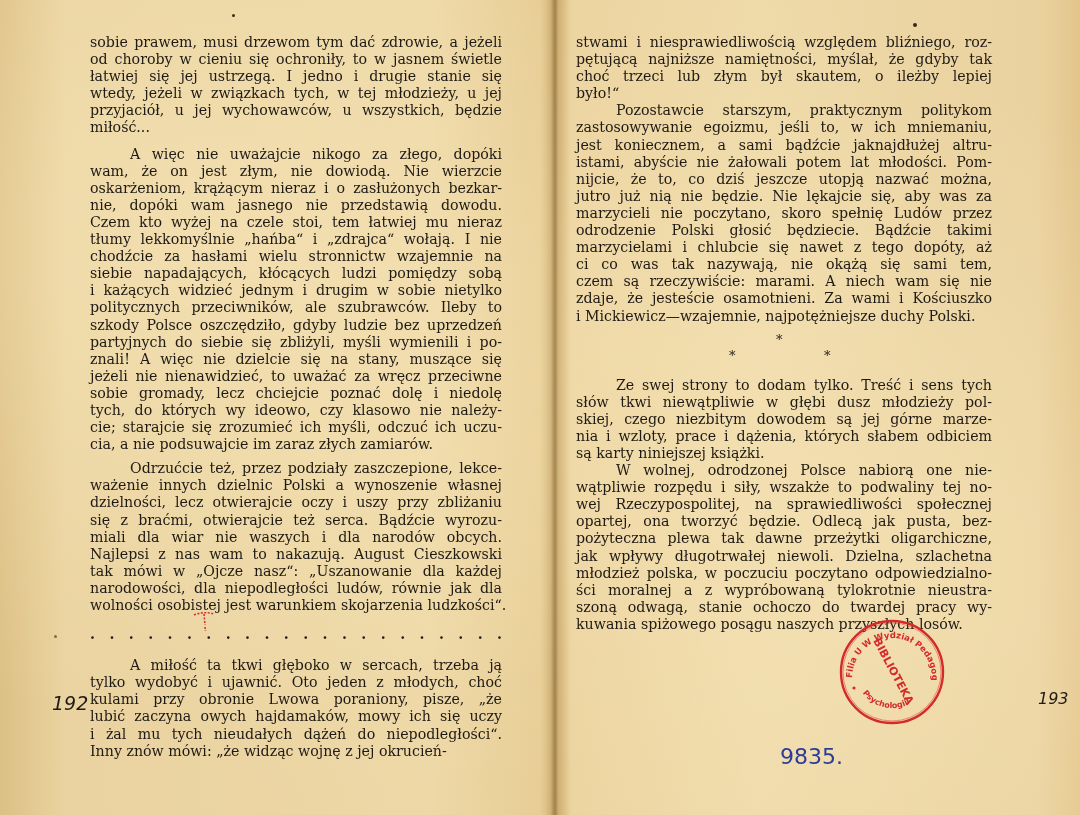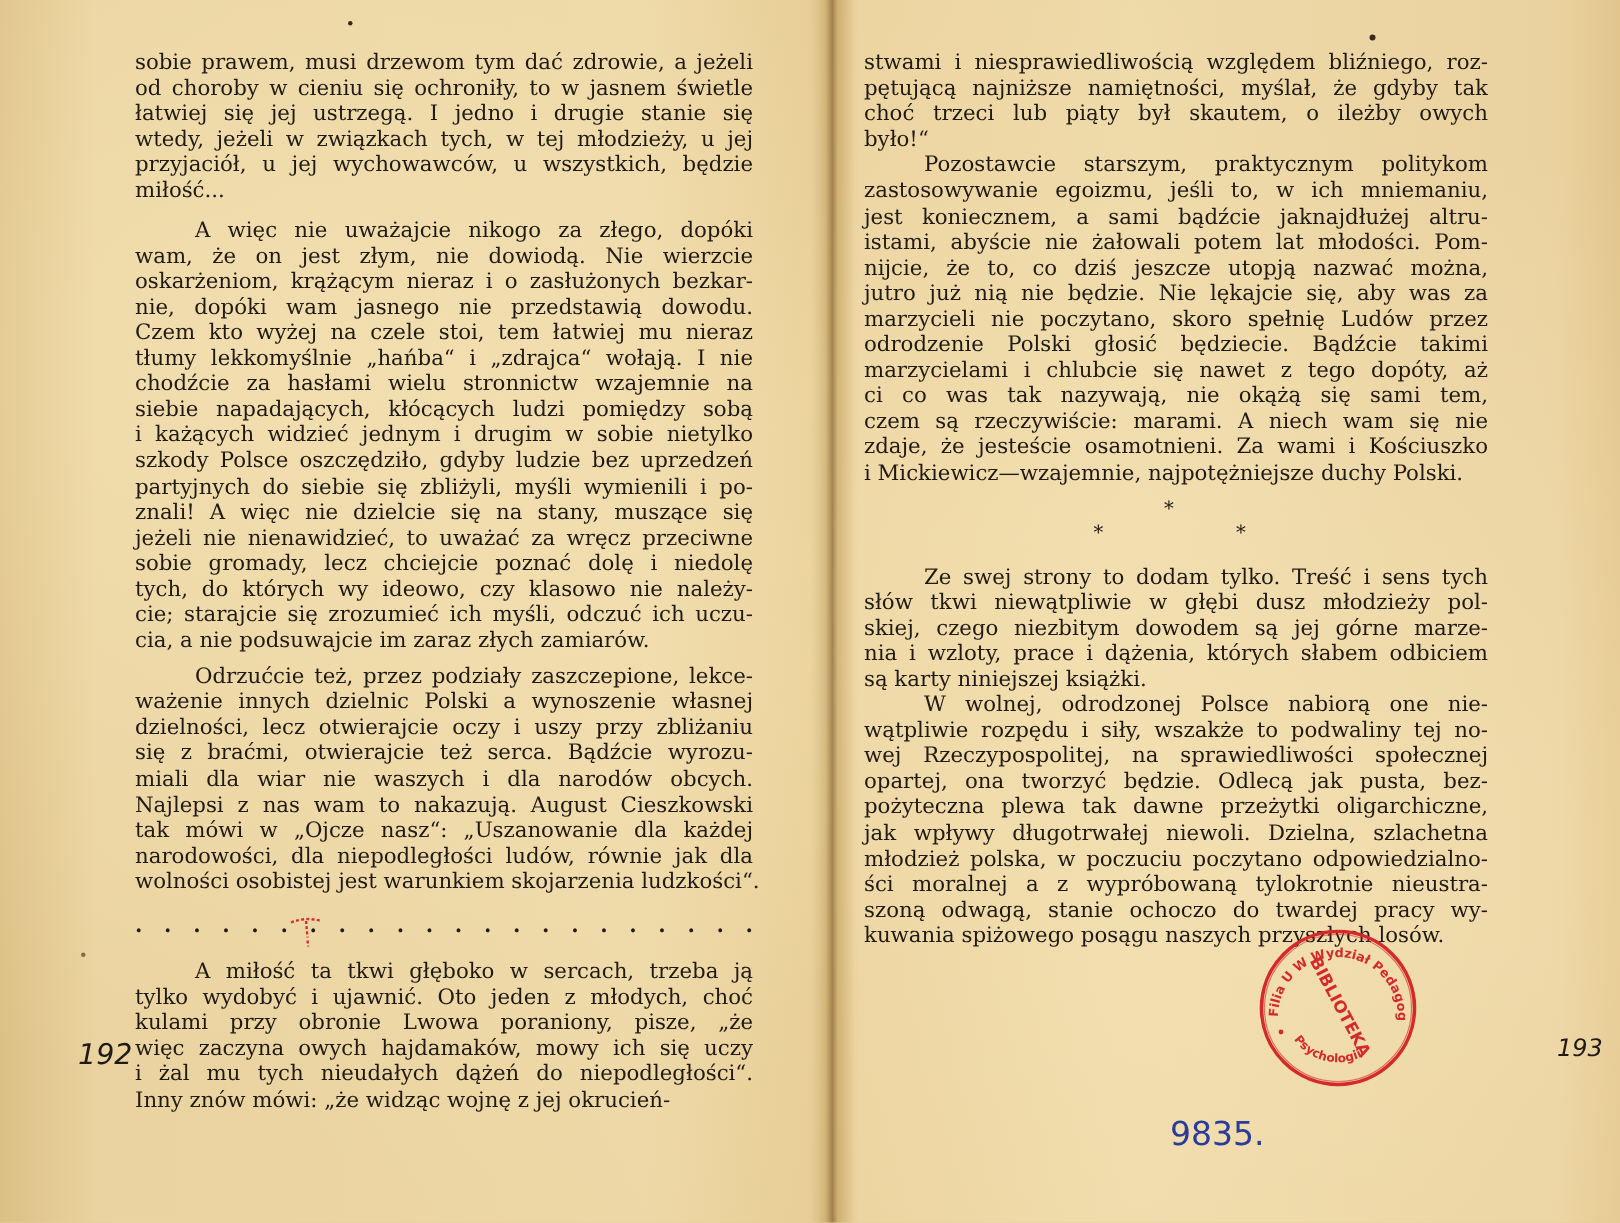--- a/index.html
+++ b/index.html
@@ -74,20 +74,21 @@
     <p id="lp2">
         <span class="line" style="padding-left: 40px;">A więc nie uważajcie nikogo za złego, dopóki</span>
         <span class="line">wam, że on jest złym, nie dowiodą. Nie wierzcie</span>
         <span class="line">oskarżeniom, krążącym nieraz i o zasłużonych bezkar-</span>
         <span class="line">nie, dopóki wam jasnego nie przedstawią dowodu.</span>
         <span class="line">Czem kto wyżej na czele stoi, tem łatwiej mu nieraz</span>
         <span class="line">tłumy lekkomyślnie „hańba“ i „zdrajca“ wołają. I nie</span>
         <span class="line">chodźcie za hasłami wielu stronnictw wzajemnie na</span>
         <span class="line">siebie napadających, kłócących ludzi pomiędzy sobą</span>
         <span class="line">i każących widzieć jednym i drugim w sobie nietylko</span>
+        <span class="line">politycznych przeciwników, ale szubrawców. Ileby to</span>
         <span class="line">szkody Polsce oszczędziło, gdyby ludzie bez uprzedzeń</span>
         <span class="line">partyjnych do siebie się zbliżyli, myśli wymienili i po-</span>
         <span class="line">znali! A więc nie dzielcie się na stany, muszące się</span>
         <span class="line">jeżeli nie nienawidzieć, to uważać za wręcz przeciwne</span>
         <span class="line">sobie gromady, lecz chciejcie poznać dolę i niedolę</span>
         <span class="line">tych, do których wy ideowo, czy klasowo nie należy-</span>
         <span class="line">cie; starajcie się zrozumieć ich myśli, odczuć ich uczu-</span>
         <span class="line last">cia, a nie podsuwajcie im zaraz złych zamiarów.</span>
       </p>
     <div style="height:7px"></div>
@@ -100,32 +101,32 @@
         <span class="line">Najlepsi z nas wam to nakazują. August Cieszkowski</span>
         <span class="line">tak mówi w „Ojcze nasz“: „Uszanowanie dla każdej</span>
         <span class="line">narodowości, dla niepodległości ludów, równie jak dla</span>
         <span class="line last">wolności osobistej jest warunkiem skojarzenia ludzkości“.</span>
       </p>
     <span class="dots">. . . . . . . . . . . . . . . . . . . . . .</span>
     <p id="lp4">
         <span class="line" style="padding-left: 40px;">A miłość ta tkwi głęboko w sercach, trzeba ją</span>
         <span class="line">tylko wydobyć i ujawnić. Oto jeden z młodych, choć</span>
         <span class="line">kulami przy obronie Lwowa poraniony, pisze, „że</span>
-        <span class="line">więc zaczyna owych hajdamaków, mowy ich się uczy</span>
+        <span class="line">lubić zaczyna owych hajdamaków, mowy ich się uczy</span>
         <span class="line">i żal mu tych nieudałych dążeń do niepodległości“.</span>
         <span class="line last">Inny znów mówi: „że widząc wojnę z jej okrucień-</span>
       </p>
   </div>
   <div class="page-number pn-left">192</div>
 
   <div class="page right">
     <p id="rp1">
         <span class="line">stwami i niesprawiedliwością względem bliźniego, roz-</span>
         <span class="line">pętującą najniższe namiętności, myślał, że gdyby tak</span>
-        <span class="line">choć trzeci lub piąty był skautem, o ileżby owych</span>
+        <span class="line">choć trzeci lub złym był skautem, o ileżby lepiej</span>
         <span class="line last">było!“</span>
       </p>
     <p id="rp2">
         <span class="line" style="padding-left: 40px;">Pozostawcie starszym, praktycznym politykom</span>
         <span class="line">zastosowywanie egoizmu, jeśli to, w ich mniemaniu,</span>
         <span class="line">jest koniecznem, a sami bądźcie jaknajdłużej altru-</span>
         <span class="line">istami, abyście nie żałowali potem lat młodości. Pom-</span>
         <span class="line">nijcie, że to, co dziś jeszcze utopją nazwać można,</span>
         <span class="line">jutro już nią nie będzie. Nie lękajcie się, aby was za</span>
         <span class="line">marzycieli nie poczytano, skoro spełnię Ludów przez</span>

